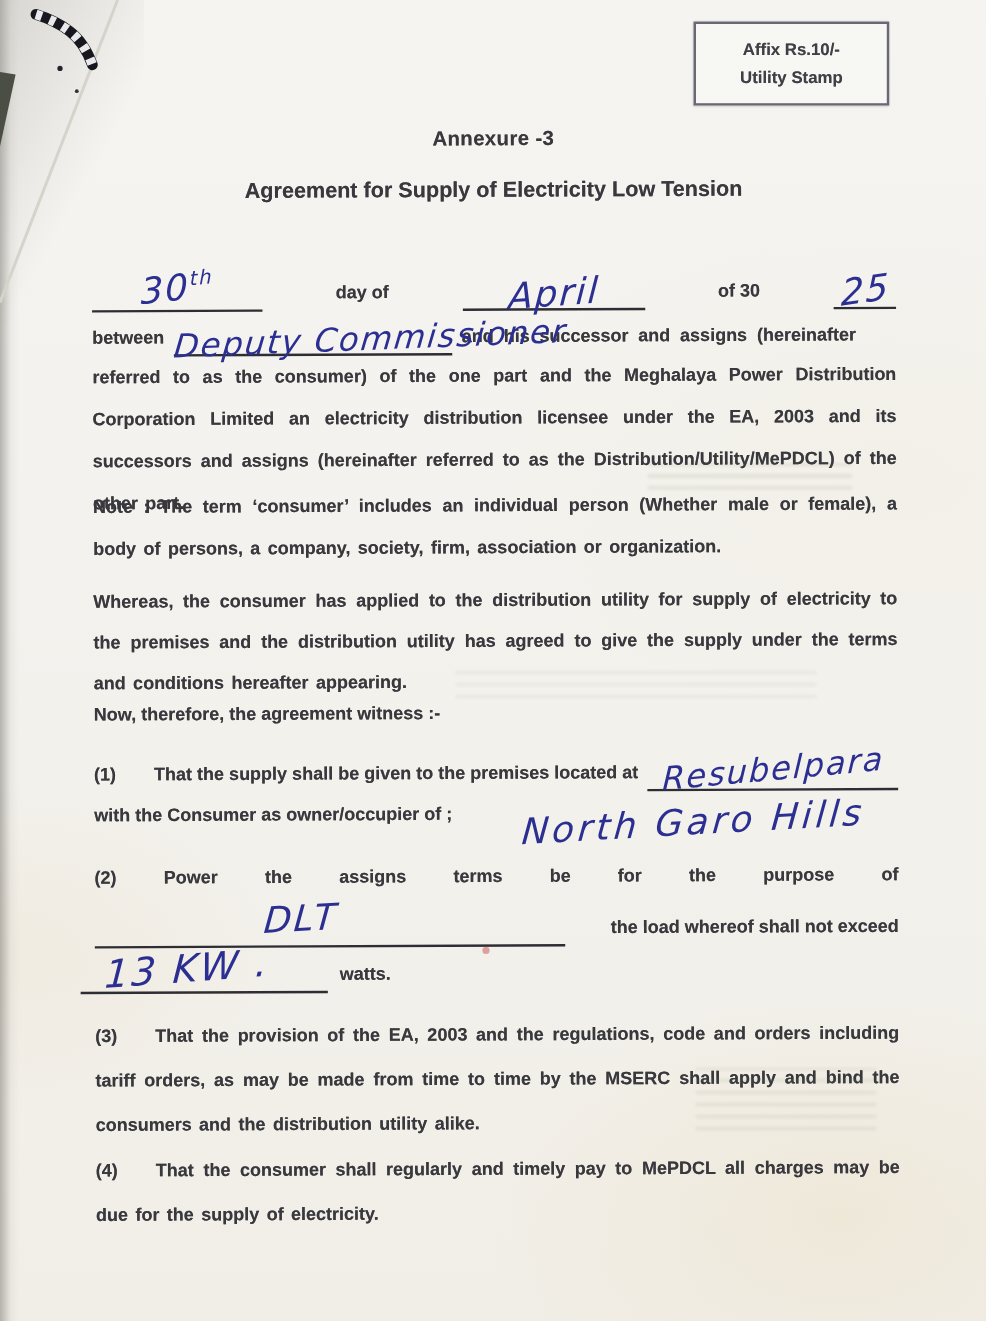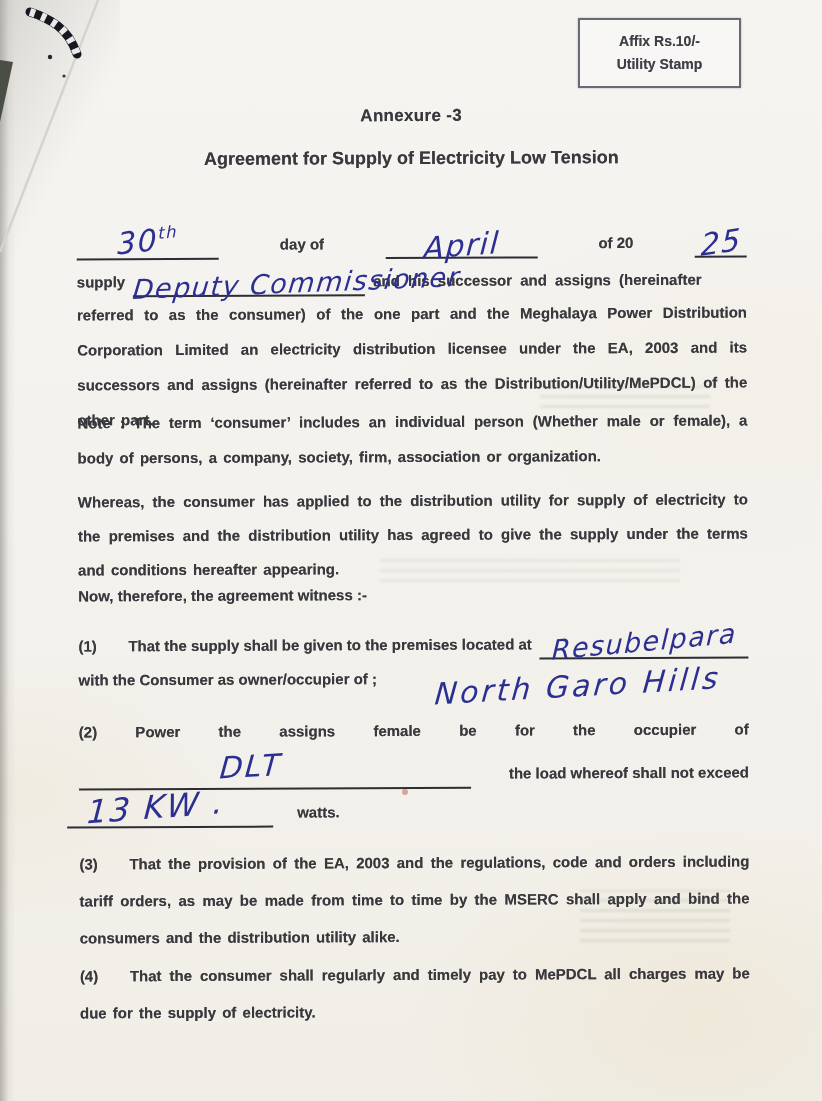--- a/index.html
+++ b/index.html
@@ -50,21 +50,21 @@
   .b-c1 .frow { height:38px; }
   .b-c1 .row2 { position:relative; line-height:38px; }
   .num { display:inline-block; width:50px; }
 
   .b-c2 { top:716px; }
   .b-c2 .words { display:flex; justify-content:space-between; height:33px; line-height:30px; }
   .b-c2 .row2 { display:flex; justify-content:space-between; align-items:flex-end; height:40px; }
   .b-c2 .row2 .blank { flex:0 0 392px; height:26px; }
   .b-c2 .row3 { display:flex; align-items:flex-end; height:38px; }
   .b-c2 .row3 .blank { flex:0 0 206px; height:26px; margin-left:-12px; }
-  .b-c2 .row3 .watts { margin-left:24px; line-height:30px; }
+  .b-c2 .row3 .watts { margin-left:10px; line-height:30px; }
 
   .b-c3 { top:844px; }
   .b-c3 .just, .b-c4 .just { line-height:37px; }
   .b-c4 { top:956px; }
 
   .stamp-box { position:absolute; top:18px; left:578px; width:163px; height:70px;
     border:2px solid rgba(80,80,92,.85); box-shadow:0 0 2px rgba(80,80,92,.4);
     display:flex; flex-direction:column; justify-content:center; align-items:center;
     font-size:14px; font-weight:700; color:#3f3f46; line-height:23px;
     text-shadow:0 0 .5px rgba(60,60,70,.6); background:rgba(255,255,255,.25); }
@@ -108,27 +108,27 @@
 
     <div class="b b-opening">
       <div class="frow">
         <span class="blank" style="flex:0 0 142px">
           <span class="hw" style="left:50%; bottom:2px; font-size:30px; transform:translateX(-50%) rotate(-6deg) skewX(-6deg);"><span>30</span><sup>th</sup></span>
         </span>
         <span>day of</span>
         <span class="blank" style="flex:0 0 152px">
           <span class="hw" style="left:50%; bottom:-4px; font-size:30px; transform:translateX(-50%) rotate(-4deg) skewX(-8deg);">April</span>
         </span>
-        <span>of 20</span>
+        <span>of 30</span>
         <span class="blank" style="flex:0 0 52px">
           <span class="hw" style="left:6px; bottom:-2px; font-size:30px; transform:rotate(-8deg) skewX(-10deg);">25</span>
         </span>
       </div>
       <div class="frow" style="justify-content:flex-start;">
-        <span>supply</span>
+        <span>between</span>
         <span class="blank" style="flex:0 0 232px; margin-left:8px;">
           <span class="hw" style="left:0; bottom:-4px; font-size:27px; transform:rotate(-2deg) skewX(-8deg);">Deputy Commissioner</span>
         </span>
         <span class="cont2">and his successor and assigns (hereinafter</span>
       </div>
       <p class="just">referred to as the consumer) of the one part and the Meghalaya Power Distribution Corporation Limited an electricity distribution licensee under the EA, 2003 and its successors and assigns (hereinafter referred to as the Distribution/Utility/MePDCL) of the other part.</p>
     </div>
 
     <div class="b b-note">
       <p class="just">Note : The term ‘consumer’ includes an individual person (Whether male or female), a body of persons, a company, society, firm, association or organization.</p>
@@ -153,25 +153,25 @@
         <span class="hw" style="left:356px; bottom:-8px; font-size:30px; transform:rotate(-3deg) skewX(-8deg); letter-spacing:3px;">North Garo Hills</span>
       </div>
     </div>
 
     <div class="b b-c2">
       <div class="words">
         <span>(2)</span>
         <span>Power</span>
         <span>the</span>
         <span>assigns</span>
-        <span>female</span>
+        <span>terms</span>
         <span>be</span>
         <span>for</span>
         <span>the</span>
-        <span>occupier</span>
+        <span>purpose</span>
         <span>of</span>
       </div>
       <div class="row2">
         <span class="blank">
           <span class="hw" style="left:36%; bottom:4px; font-size:30px; transform:rotate(-3deg) skewX(-8deg); letter-spacing:2px;">DLT</span>
         </span>
         <span style="line-height:30px;">the load whereof shall not exceed</span>
       </div>
       <div class="row3">
         <span class="blank">

